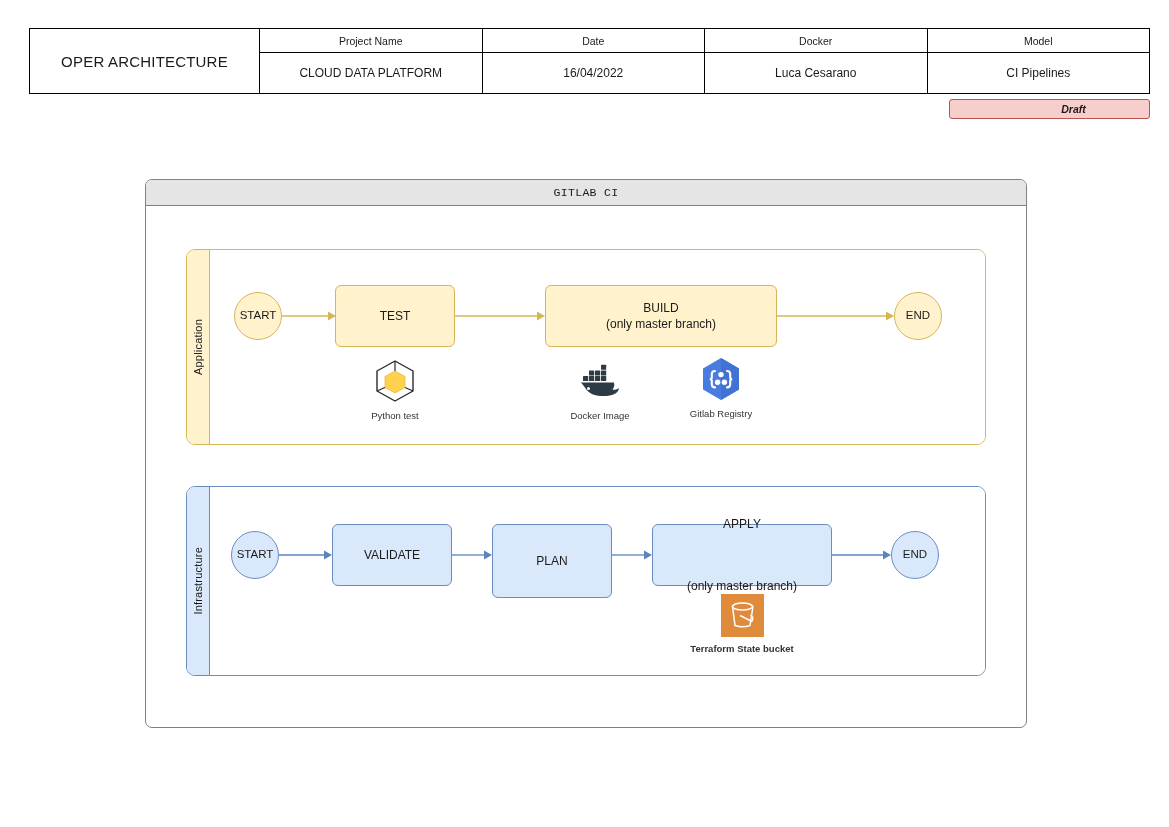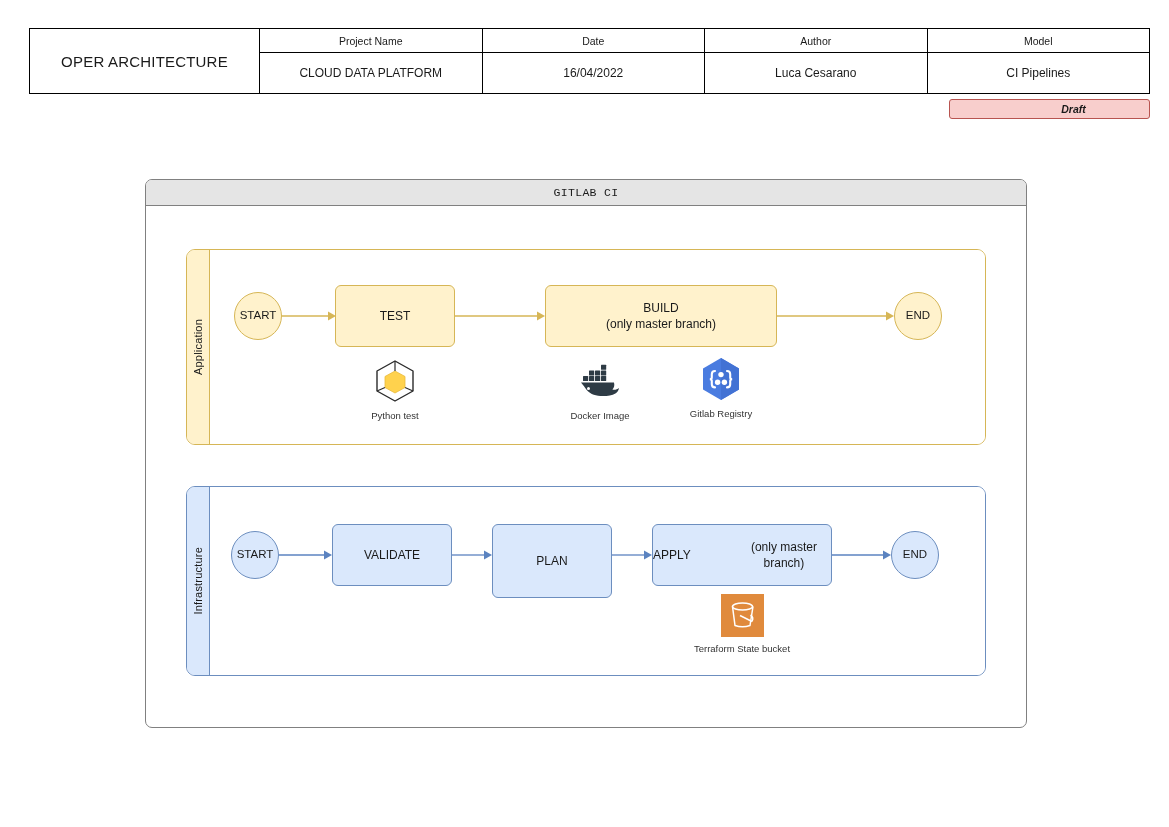--- a/index.html
+++ b/index.html
@@ -196,21 +196,21 @@
 <body>
 
 <div id="page">
 
   <table class="hdr-table">
     <tbody>
         <tr>
       <td class="hdr-title-cell" rowspan="2">OPER ARCHITECTURE</td>
       <td class="hdr-label">Project Name</td>
       <td class="hdr-label">Date</td>
-      <td class="hdr-label">Author</td>
+      <td class="hdr-label">Docker</td>
       <td class="hdr-label">Model</td>
     </tr>
     <tr>
       <td class="hdr-value">CLOUD DATA PLATFORM</td>
       <td class="hdr-value">16/04/2022</td>
       <td class="hdr-value">Luca Cesarano</td>
       <td class="hdr-value">CI Pipelines</td>
     </tr>
   </tbody>
     </table>
@@ -328,21 +328,21 @@
   </div>
 
   <div class="node node-box node-blue" style="left:332px; top:524px; width:120px; height:62px;">
     <span>VALIDATE</span>
   </div>
 
   <div class="node node-box node-blue" style="left:492px; top:524px; width:120px; height:74px;">
     <span>PLAN</span>
   </div>
 
-  <div class="node node-box node-blue" style="left:652px; top:524px; width:180px; height:62px; flex-direction:row;gap:46px;">
+  <div class="node node-box node-blue" style="left:652px; top:524px; width:180px; height:62px; flex-direction:column;gap:46px;">
     <span>APPLY</span>
     <span>(only master branch)</span>
   </div>
 
   <div class="node node-circle node-blue" style="left:891px; top:531px; width:48px; height:48px;">
     <span>END</span>
   </div>
 
   <div class="conn" style="left:279px; top:547px;">
     <svg width="55" height="16" viewBox="0 0 55 16">
@@ -362,21 +362,21 @@
       <path d="M32 3.5 L40 8 L32 12.5 Z" fill="#5b83c0"></path>
     </svg>
   </div>
   <div class="conn" style="left:832px; top:547px;">
     <svg width="61" height="16" viewBox="0 0 61 16">
       <line x1="0" y1="8" x2="51" y2="8" stroke="#5b83c0" stroke-width="1.3"></line>
       <path d="M51 3.5 L59 8 L51 12.5 Z" fill="#5b83c0"></path>
     </svg>
   </div>
 
-  <div class="asset" style="left:687px; top:594px;">
+  <div class="asset" style="left:687px; top:594px;font-weight:bold;">
     <div class="asset-glyph" style="width:43px; height:43px;">
       <svg width="43" height="43" viewBox="0 0 43 43">
         <rect x="0" y="0" width="43" height="43" fill="#e08a3c"></rect>
         <g stroke="#ffffff" stroke-width="1.5" fill="none">
           <ellipse cx="21.5" cy="12.5" rx="10" ry="3.6"></ellipse>
           <path d="M11.5 12.5 L14 31.5 q7.5 2.6 15 0 L32 12.5"></path>
           <path d="M19 21.5 L31 27.5"></path>
           <path d="M31 27.5 q2.2 -4.4 -1.6 -6.2"></path>
         </g>
       </svg>

